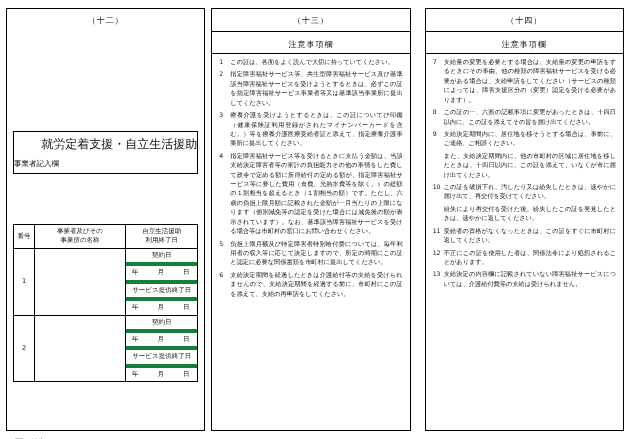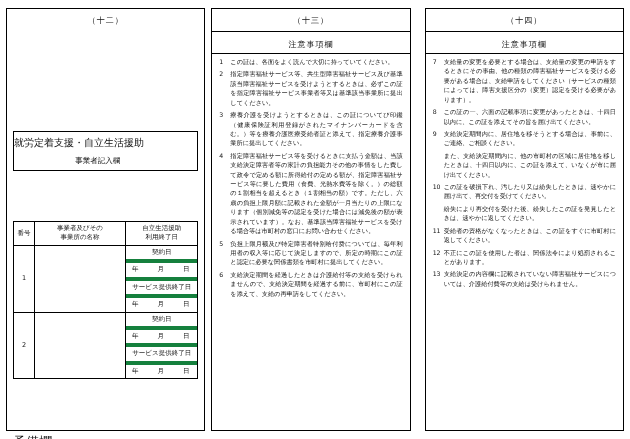--- a/index.html
+++ b/index.html
@@ -43,25 +43,25 @@
     border:1px solid #000;
     font-size:6.5px;
     font-weight:normal;
     padding:2px 2px;
     vertical-align:middle;
     text-align:center;
     line-height:1.45;
   }
   .t-title{
     border:1px solid #000;border-bottom:none;
-    font-size:10px;text-align:left;padding:4px 0 3px 0;
+    font-size:12px;text-align:right;padding:4px 0 3px 0;
   }
   .t-title2{
     border:1px solid #000;border-top:none;
-    font-size:7.5px;text-align:center;padding:3px 16px 4px 0;
+    font-size:7.5px;text-align:left;padding:3px 16px 4px 0;
   }
   .titlebox{width:calc(100% - 12px);margin:2px 6px 0 6px;box-sizing:border-box;}
   .c-no{width:16px;}
   .c-name{width:86px;}
   .c-dates{width:auto;}
   .datecell{font-size:6.5px;letter-spacing:2px;padding:3px 0;}
   .inner{width:100%;border-collapse:collapse;}
   .inner td{border:none;border-bottom:4px solid #15803d;font-size:6.5px;padding:2px 0;text-align:center;}
   .inner tr:last-child td{border-bottom:none;}
   .yobi{

